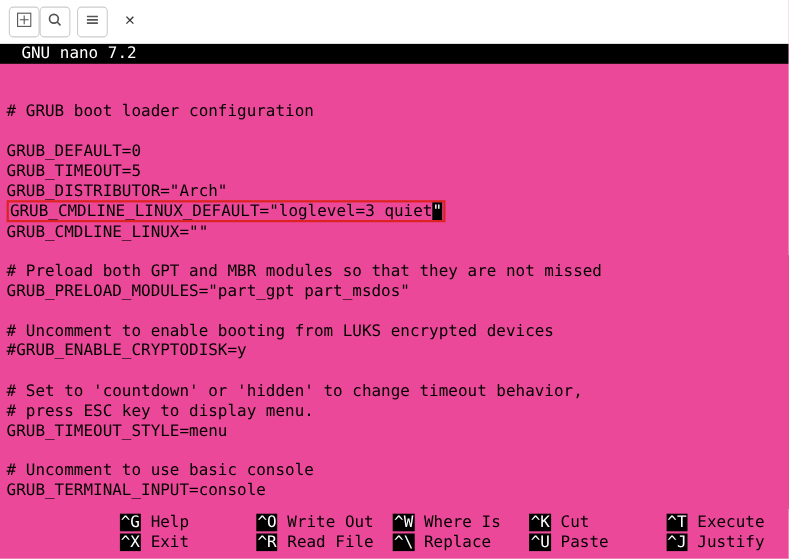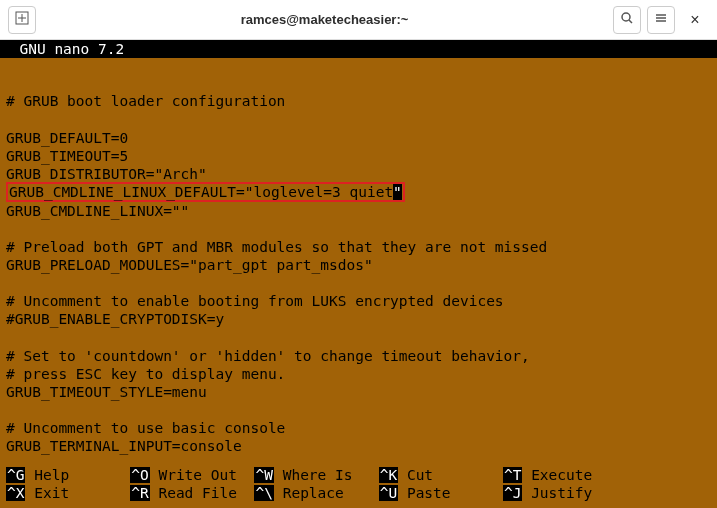--- a/index.html
+++ b/index.html
@@ -52,21 +52,21 @@
       width: 28px;
       height: 28px;
       display: flex;
       align-items: center;
       justify-content: center;
       font-size: 16px;
       color: #333;
     }
     .terminal {
       flex: 1;
-      background: #a16207;
+      background: #ec4899;
       font-family: "DejaVu Sans Mono", "Menlo", "Consolas", monospace;
       font-size: 14.5px;
       line-height: 1.25;
       padding: 0;
       position: relative;
       overflow: hidden;
     }
     .nano-header {
       background: #000;
       color: #fff;
@@ -91,41 +91,41 @@
       color: #fff;
     }
     .nano-footer {
       position: absolute;
       bottom: 0;
       left: 0;
       right: 0;
       padding: 0 22px 6px 6px;
       white-space: pre;
       color: #000;
+      text-align: right;
     }
     .key {
       background: #000;
       color: #fff;
       padding: 0 1px;
     }
   </style>
 </head>
 <body>
 
 <div class="titlebar">
   <div class="left-btn">
     <span>
       <svg width="14" height="14" viewBox="0 0 14 14">
           <rect x="1" y="1" width="12" height="12" fill="none" stroke="#555" stroke-width="1"></rect>
           <line x1="7" y1="3" x2="7" y2="11" stroke="#555" stroke-width="1"></line>
           <line x1="3" y1="7" x2="11" y2="7" stroke="#555" stroke-width="1"></line>
         </svg>
     </span>
   </div>
-  <div class="title">ramces@maketecheasier:~</div>
   <div class="right-btns">
     <div class="sq-btn">
       <span>
         <svg width="14" height="14" viewBox="0 0 14 14">
             <circle cx="6" cy="6" r="4" fill="none" stroke="#555" stroke-width="1.5"></circle>
             <line x1="9" y1="9" x2="12" y2="12" stroke="#555" stroke-width="1.5"></line>
           </svg>
       </span>
     </div>
     <div class="sq-btn">

